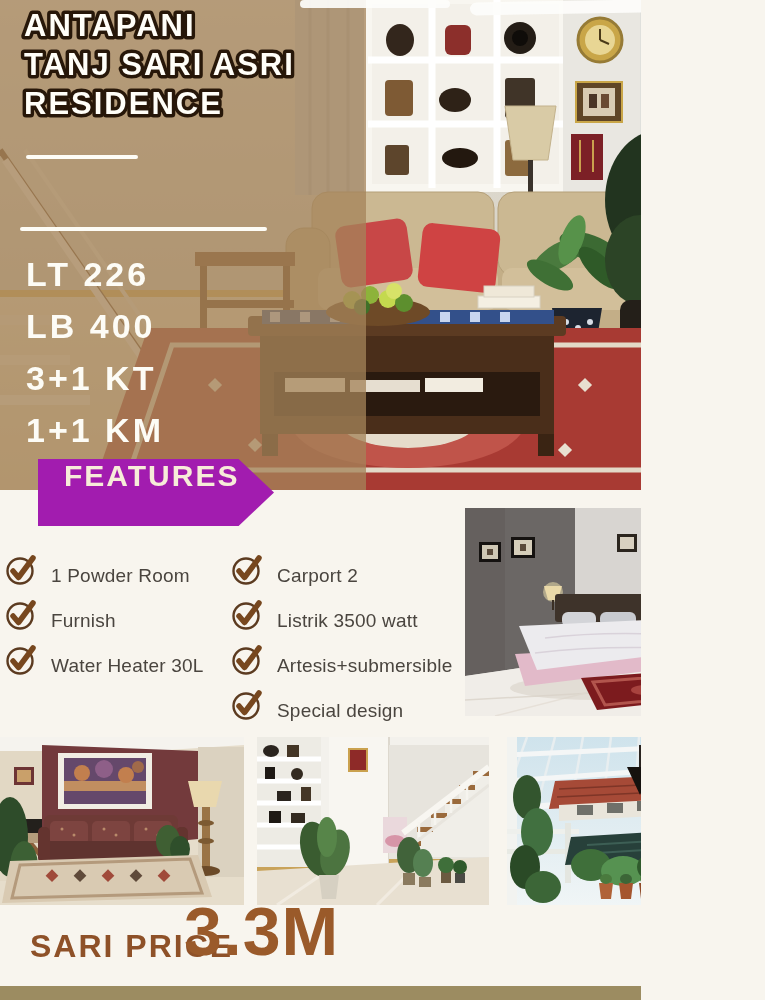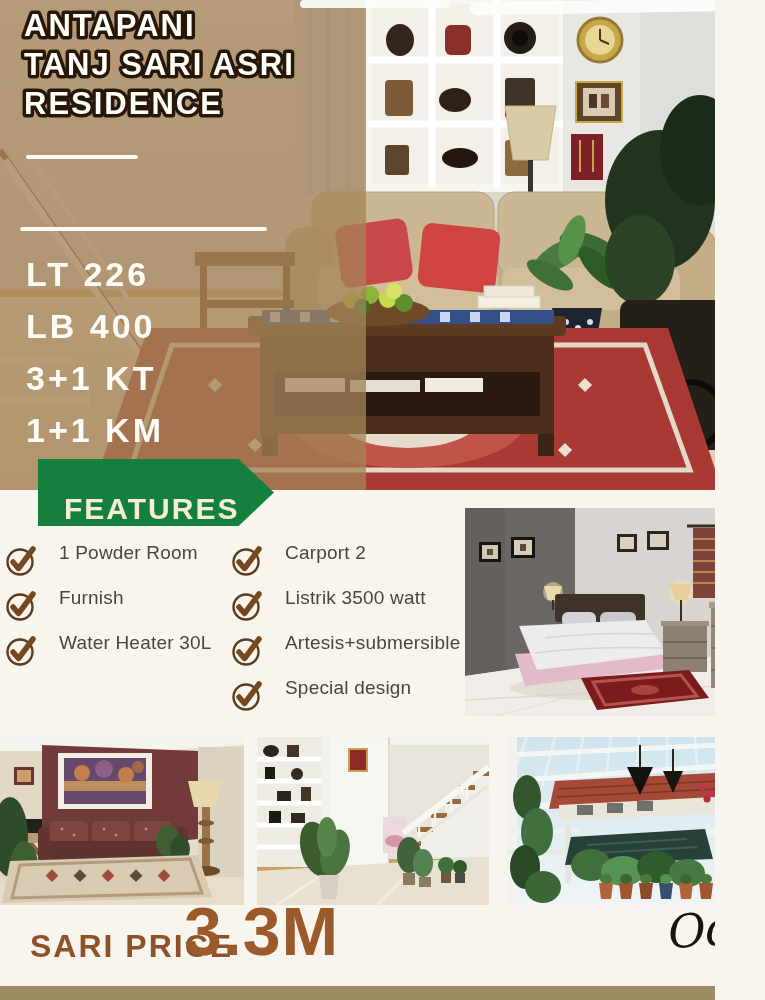--- a/index.html
+++ b/index.html
@@ -1,16 +1,16 @@
 <!DOCTYPE html>
 <html><head>
 <meta charset="utf-8">
 <style>
   html,body{margin:0;padding:0;background:#f8f5ee;}
-  .poster{position:relative;width:715px;height:1000px;background:#f8f5ee;overflow:hidden;
+  .poster{position:relative;width:641px;height:1000px;background:#f8f5ee;overflow:hidden;
           font-family:"Liberation Sans",sans-serif;}
   .abs{position:absolute;}
 
   
   .top-photo{left:0;top:0;width:745px;height:490px;overflow:hidden;}
   .sepia-overlay{left:0;top:0;width:366px;height:490px;background:rgba(164,131,89,0.76);}
 
   
   .wm{position:absolute;background:#fdfdfb;opacity:.92;border-radius:8px;}
 
@@ -25,31 +25,31 @@
   .rule-bottom{left:20px;top:227px;width:247px;}
 
   .for-sale{left:26px;top:166px;font-size:46px;font-weight:bold;letter-spacing:5px;
             color:#fdfcf6;}
 
   .specs{left:26px;top:248px;list-style:none;margin:0;padding:0;}
   .specs li{font-size:34px;font-weight:bold;letter-spacing:3px;color:#fdfcf6;
             line-height:52px;height:52px;}
 
   
-  .ribbon{left:38px;top:459px;width:236px;height:67px;background:#15803d;
+  .ribbon{left:38px;top:459px;width:236px;height:67px;background:#a21caf;
           clip-path:polygon(0 0,85% 0,100% 50%,85% 100%,0 100%);
-          display:flex;align-items:flex-end;}
+          display:flex;align-items:flex-start;}
   .ribbon span{padding-left:26px;font-size:30px;font-weight:bold;letter-spacing:2px;
                color:#f7ecd9;}
 
   
   .feature-col{display:flex;flex-direction:column;}
   .col1{left:4px;top:542px;width:220px;}
   .col2{left:230px;top:542px;width:240px;}
-  .feature-row{display:flex;align-items:flex-start;gap:19px;height:45px;}
+  .feature-row{display:flex;align-items:flex-end;gap:11px;height:45px;}
   .feature-row span{font-size:19px;color:#4a453f;letter-spacing:.2px;}
 
   
   .photo{overflow:hidden;background:#ddd;}
   .photo svg{display:block;}
   .bedroom{left:465px;top:508px;width:291px;height:208px;}
   .photo-a{left:0;top:737px;width:244px;height:168px;}
   .photo-b{left:257px;top:737px;width:232px;height:168px;}
   .photo-c{left:507px;top:737px;width:256px;height:168px;}
 

